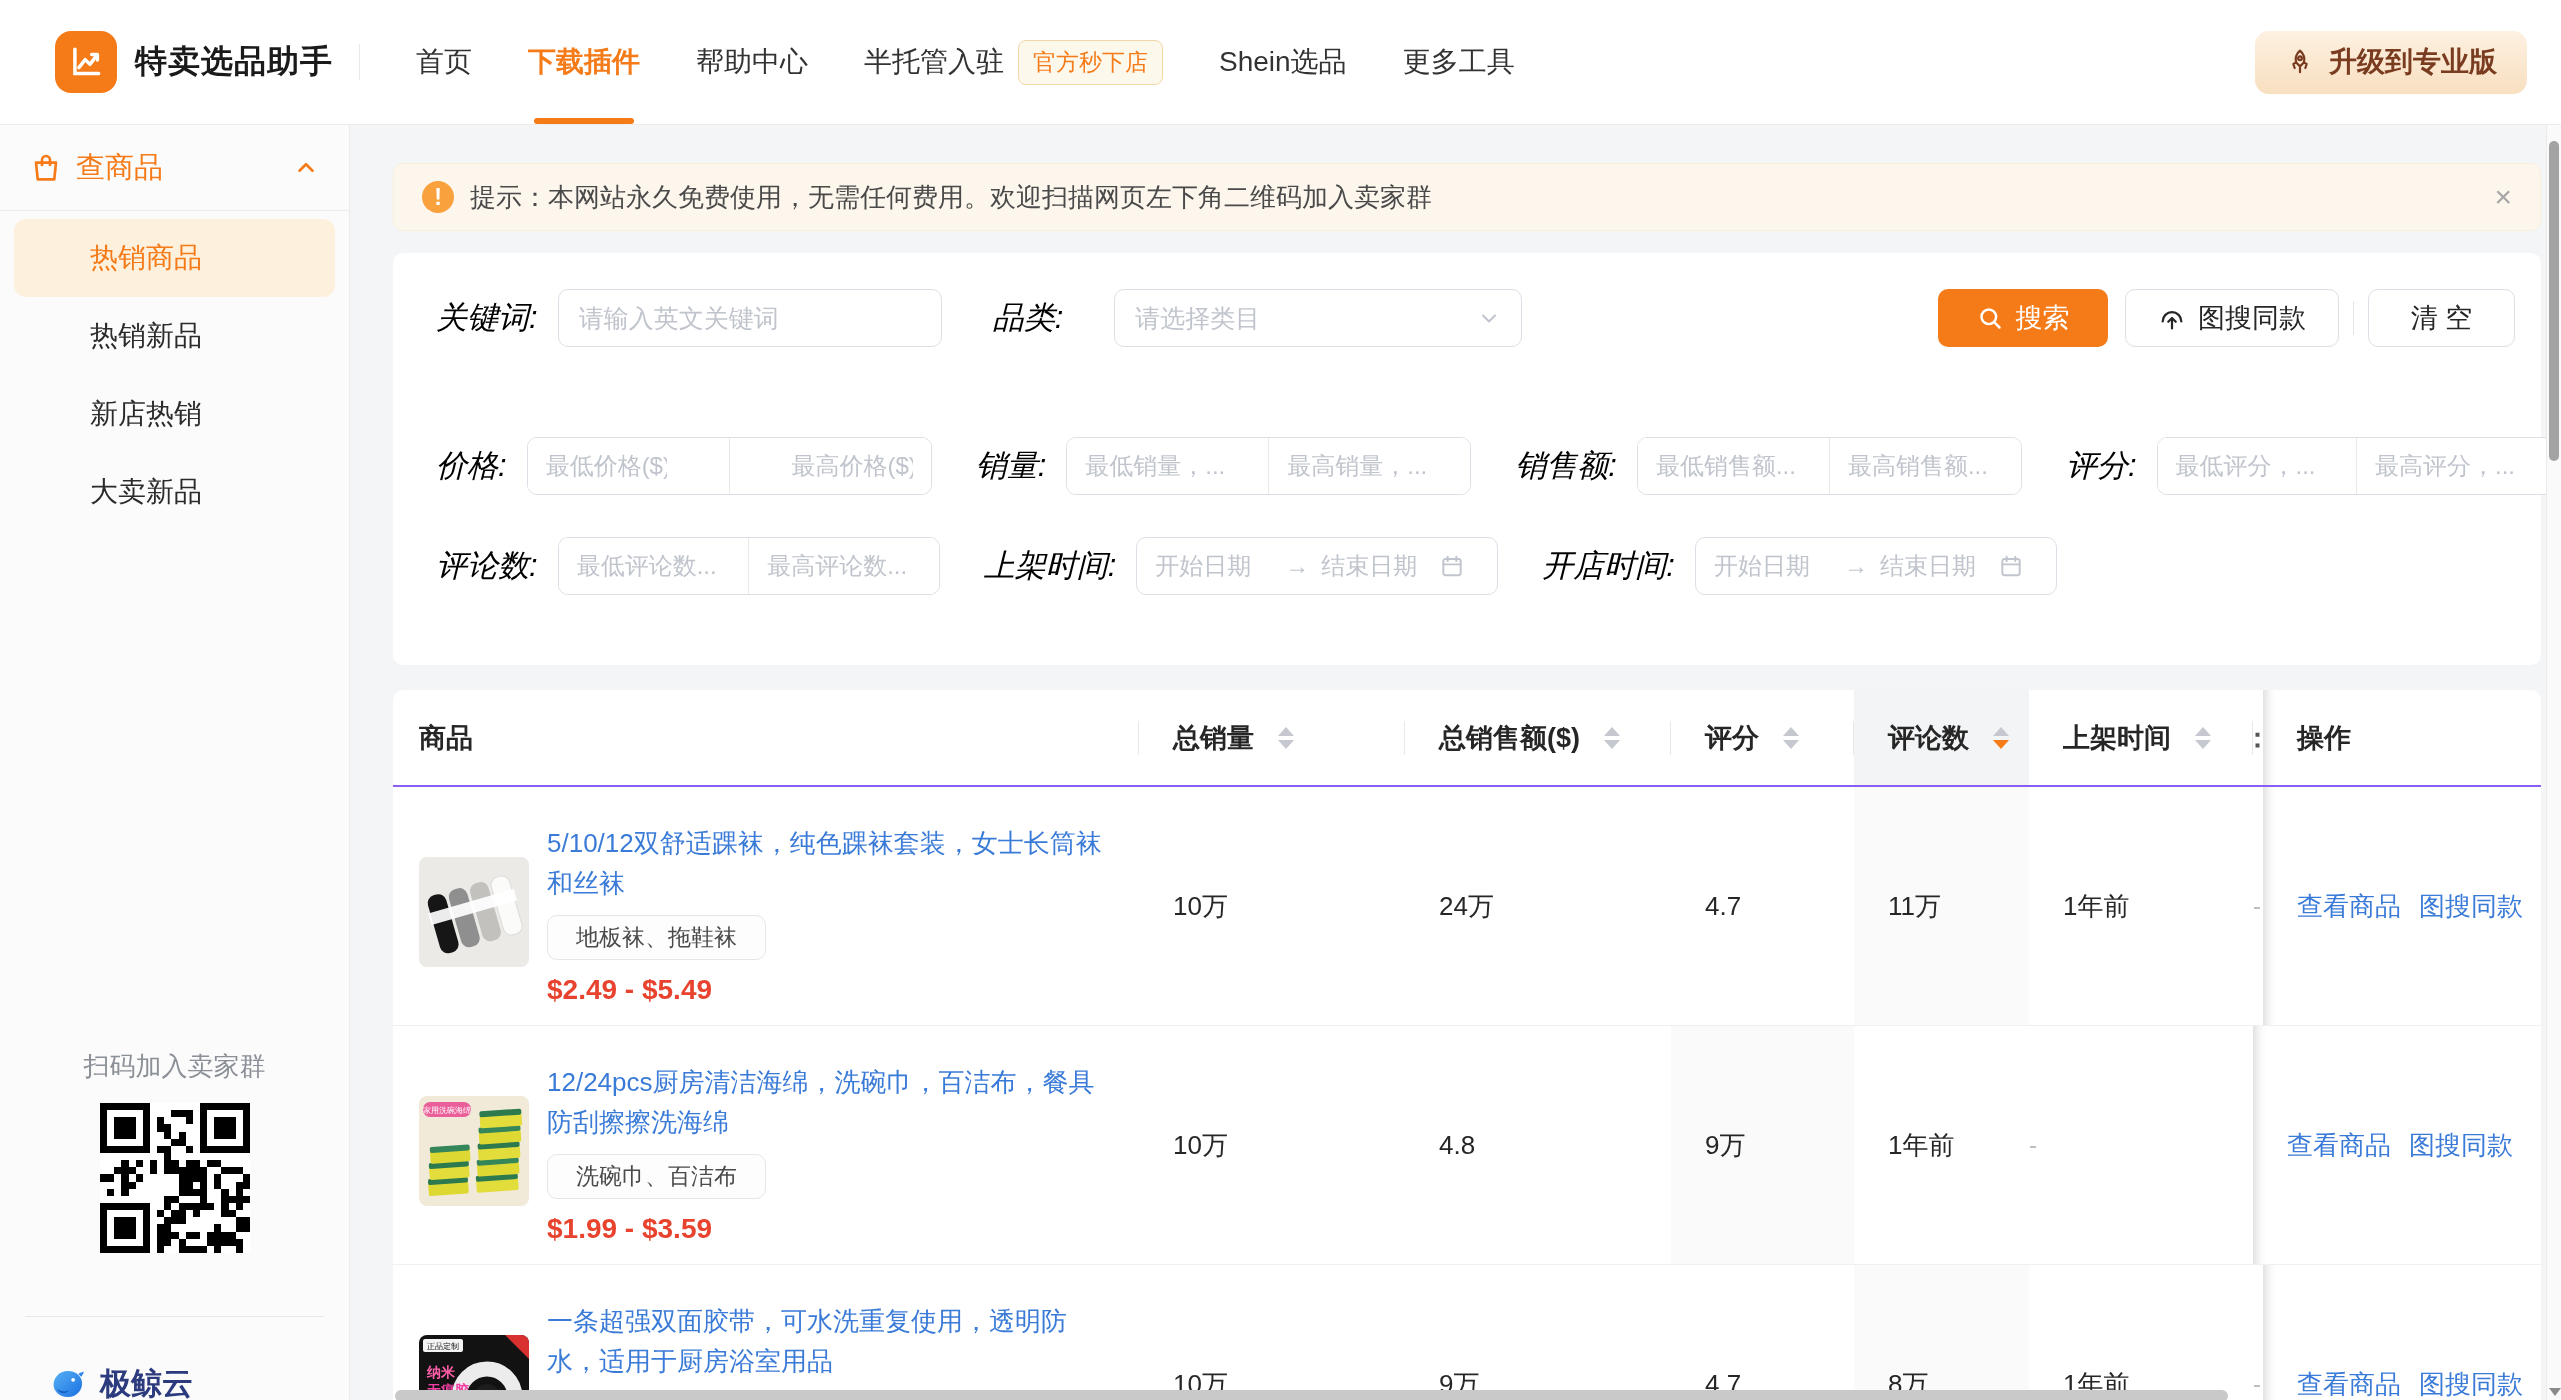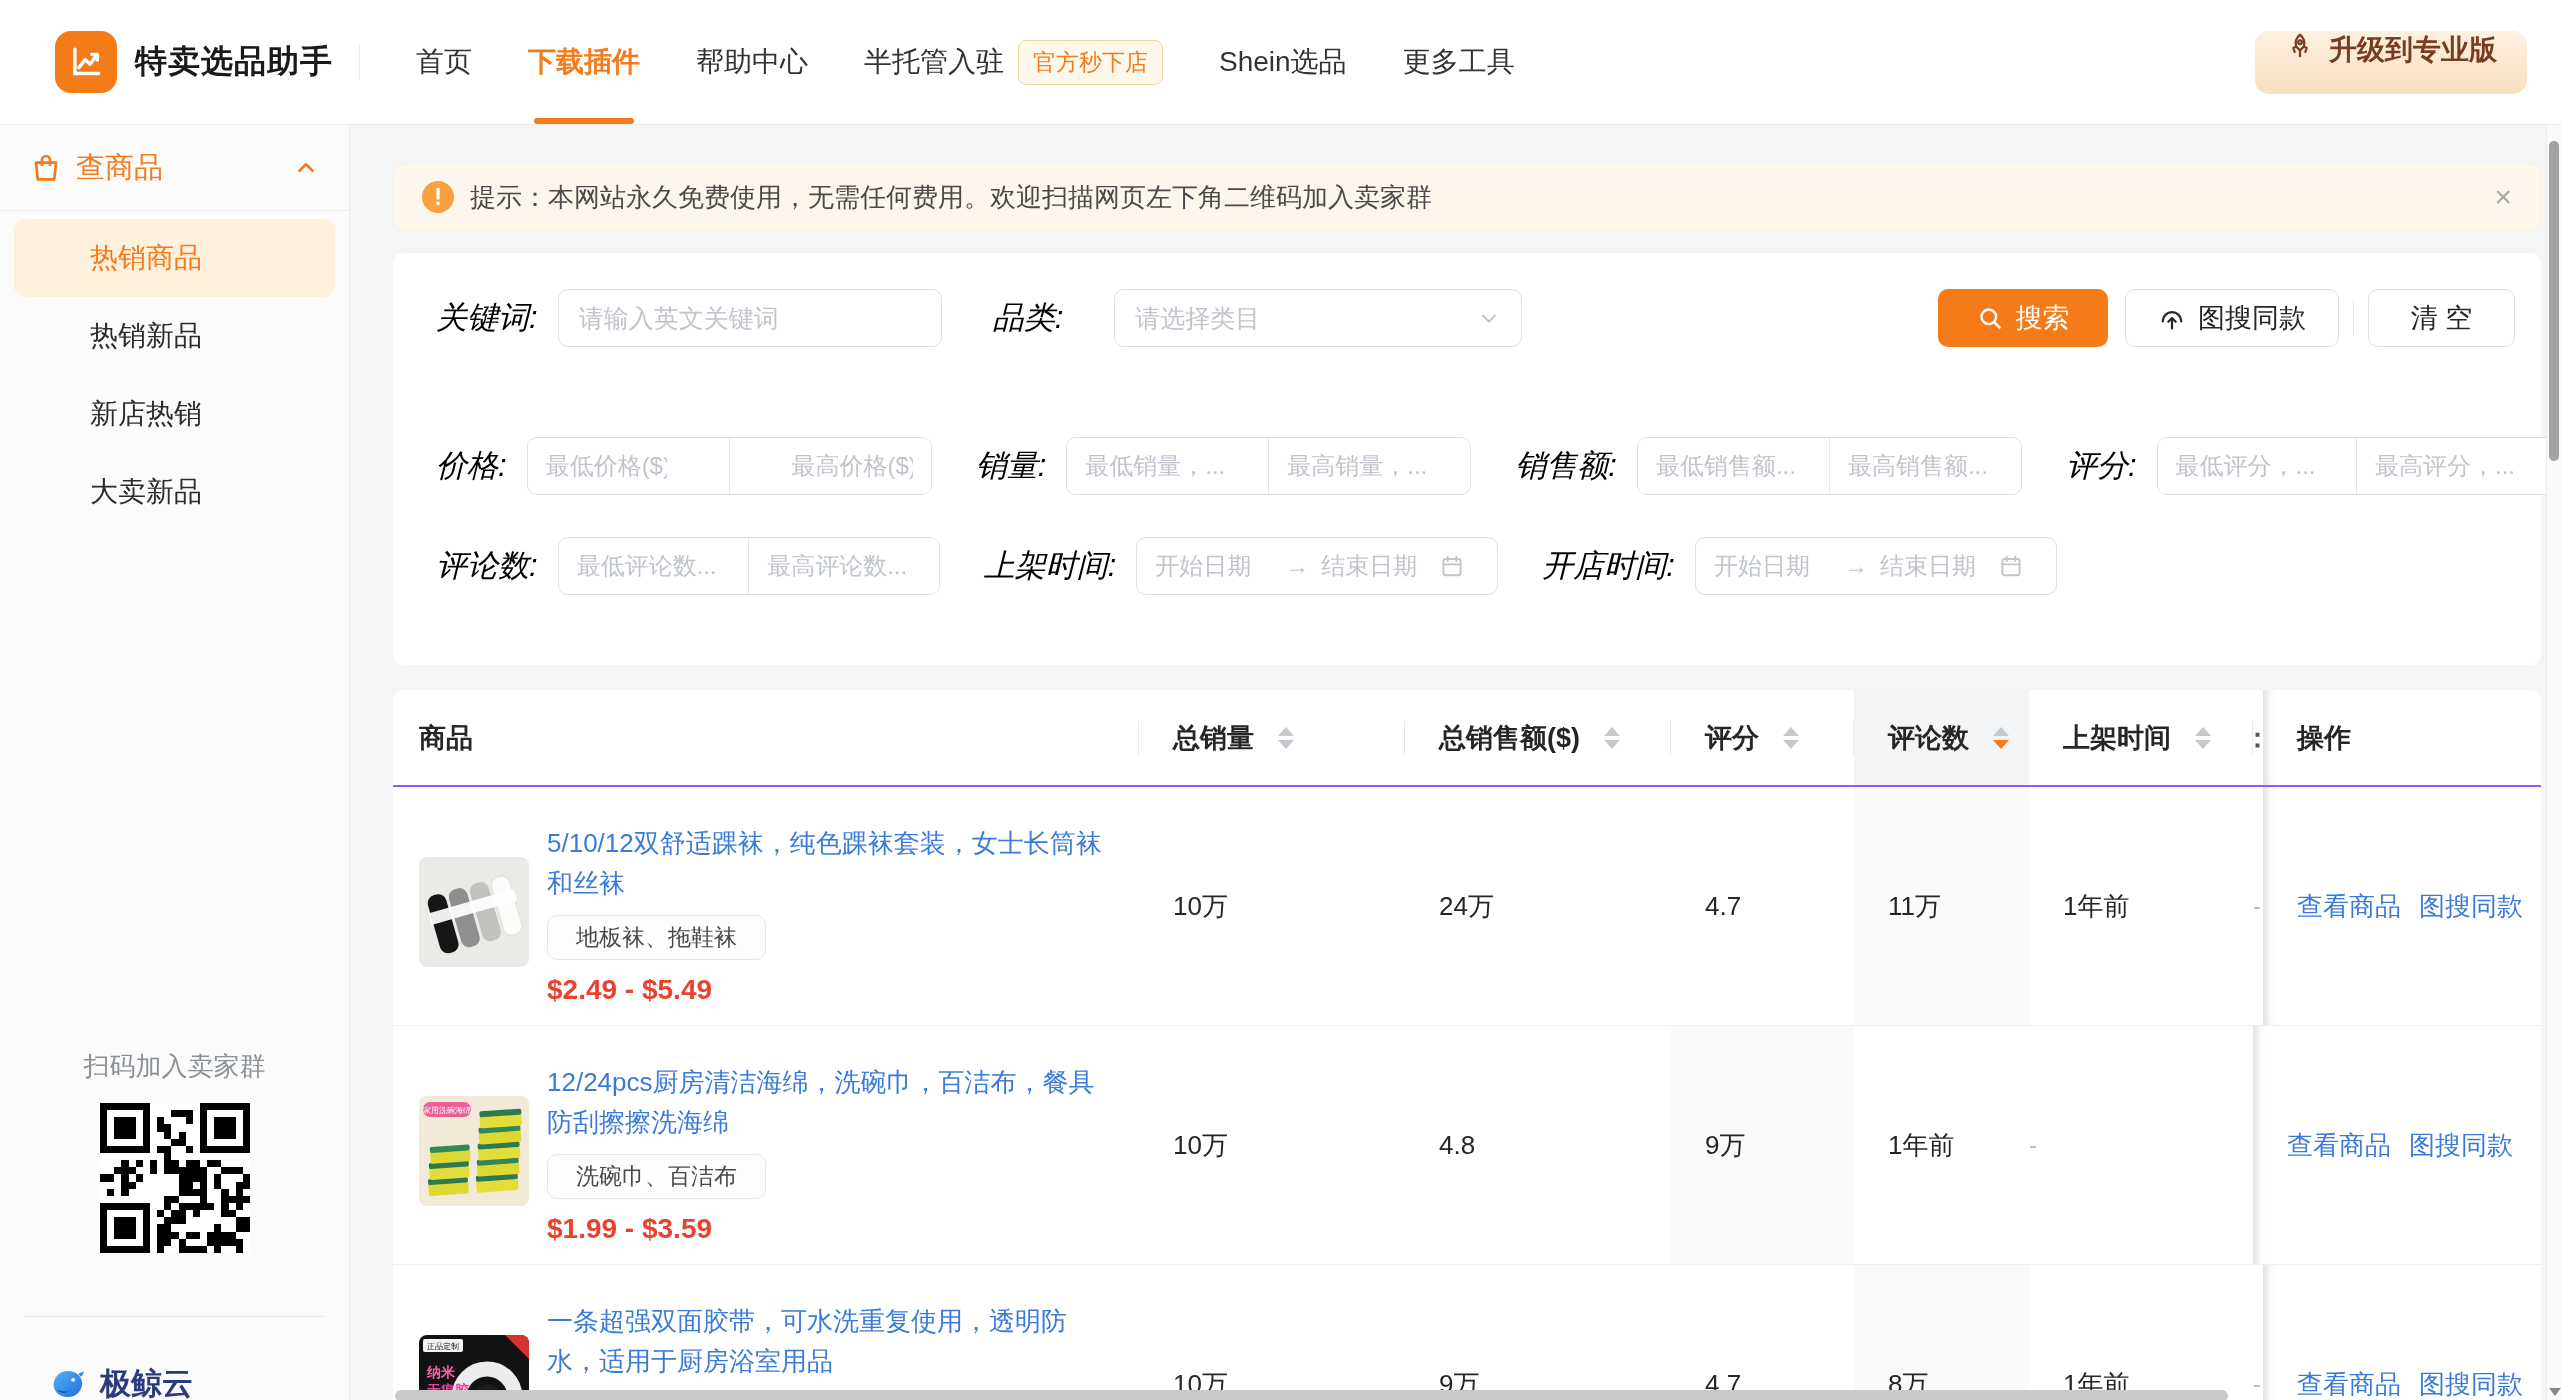--- a/index.html
+++ b/index.html
@@ -11,21 +11,21 @@
   .navbar { position:absolute; top:0; left:0; width:2561px; height:125px; background:#fff; border-bottom:1px solid #ececec; display:flex; align-items:center; z-index:20; }
   .brand { display:flex; align-items:center; margin-left:55px; }
   .brand-logo { width:62px; height:62px; border-radius:16px; background:#f57a18; display:flex; align-items:center; justify-content:center; }
   .brand-title { margin-left:18px; font-size:32px; font-weight:bold; color:#1a1a1a; letter-spacing:1px; }
   .brand-sep { width:1px; height:36px; background:#e8e8e8; margin-left:26px; }
   .nav-items { display:flex; align-items:center; margin-left:56px; gap:56px; height:100%; }
   .nav-item { position:relative; font-size:28px; color:#333; height:100%; display:flex; align-items:center; cursor:pointer; white-space:nowrap; }
   .nav-item.active { color:#f57a18; font-weight:bold; }
   .nav-underline { position:absolute; bottom:0; left:50%; transform:translateX(-50%); width:100px; height:6px; border-radius:3px; background:#f57a18; }
   .nav-badge { margin-left:14px; font-size:23px; color:#f57a18; background:#fdf8ec; border:1px solid #f2d7a6; border-radius:8px; padding:6px 14px; font-weight:normal; }
-  .upgrade-btn { margin-left:auto; margin-right:34px; height:63px; padding:0 30px; border-radius:14px; background:linear-gradient(180deg,#fdf1e1,#f8dfc0); display:flex; align-items:flex-start; gap:14px; cursor:pointer; }
+  .upgrade-btn { margin-left:auto; margin-right:34px; height:63px; padding:0 30px; border-radius:14px; background:linear-gradient(180deg,#fdf1e1,#f8dfc0); display:flex; align-items:center; gap:14px; cursor:pointer; }
   .upgrade-btn span { font-size:28px; font-weight:bold; color:#7a3c20; }
 
   
   .sidebar { position:absolute; top:125px; left:0; width:350px; height:1275px; background:#fbfbfc; border-right:1px solid #ececec; z-index:10; }
   .side-group { height:86px; display:flex; align-items:center; padding:0 30px; border-bottom:1px solid #ececec; cursor:pointer; }
   .side-group-label { margin-left:14px; font-size:29px; color:#f57a18; font-weight:500; }
   .side-group .chev { margin-left:auto; }
   .side-menu { padding-top:8px; }
   .side-item { height:78px; display:flex; align-items:center; padding-left:90px; font-size:28px; color:#2b2b2b; cursor:pointer; }
   .side-item.selected { margin:0 14px; padding-left:76px; background:#fdf0dd; color:#f57a18; border-radius:12px; }

